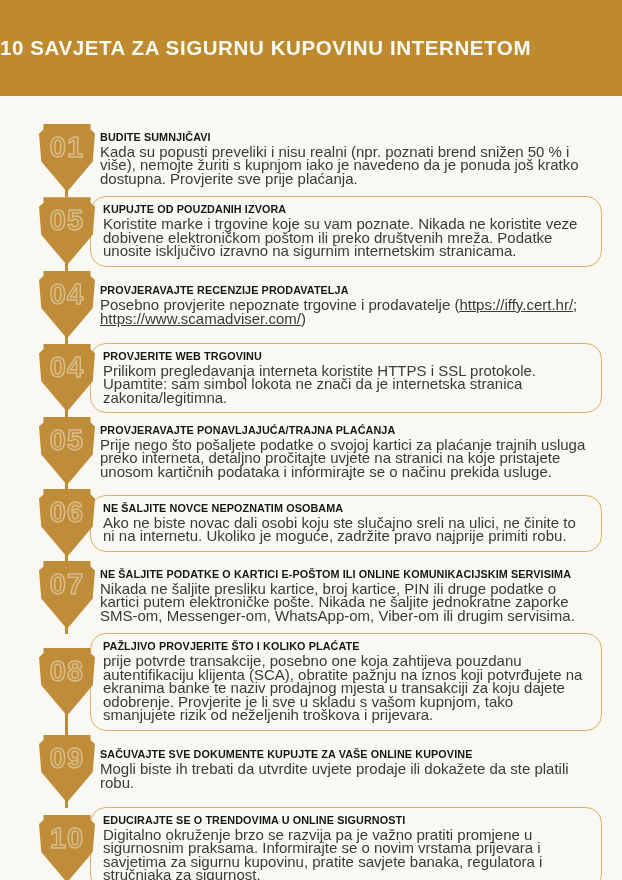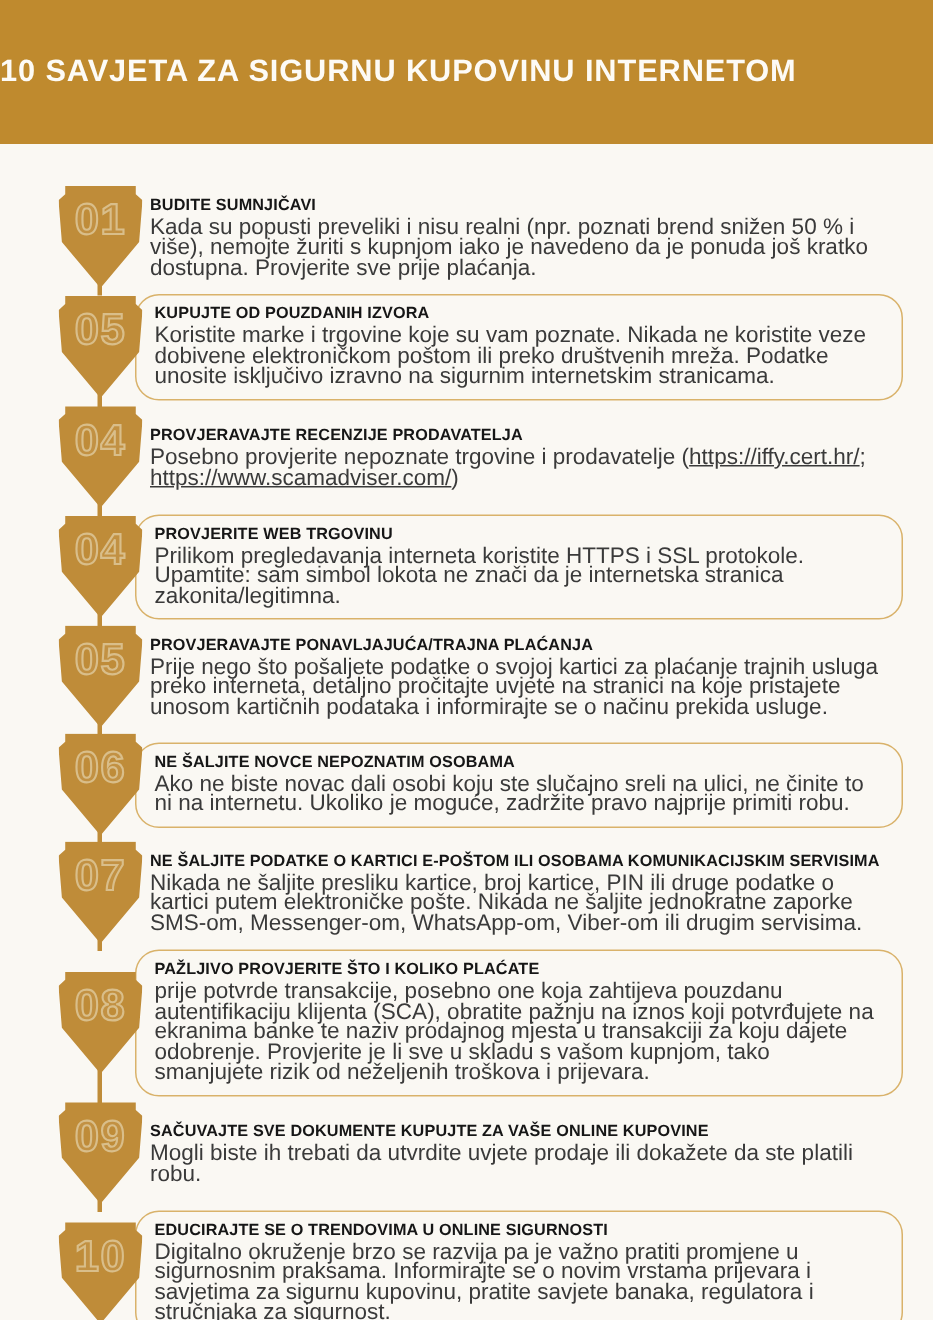--- a/index.html
+++ b/index.html
@@ -147,21 +147,21 @@
       </div>
     </div>
 
     <div class="item">
       <div class="badge-col">
         <div class="shield">
             <span>07</span>
           </div>
       </div>
       <div class="content">
-        <div class="tip-title">NE ŠALJITE PODATKE O KARTICI E-POŠTOM ILI OSOBAMA KOMUNIKACIJSKIM SERVISIMA</div>
+        <div class="tip-title">NE ŠALJITE PODATKE O KARTICI E-POŠTOM ILI ONLINE KOMUNIKACIJSKIM SERVISIMA</div>
         <div class="tip-body">Nikada ne šaljite presliku kartice, broj kartice, PIN ili druge podatke o kartici putem elektroničke pošte. Nikada ne šaljite jednokratne zaporke SMS-om, Messenger-om, WhatsApp-om, Viber-om ili drugim servisima.</div>
       </div>
     </div>
 
     <div class="item">
       <div class="badge-col">
         <div class="shield">
             <span>08</span>
           </div>
       </div>

